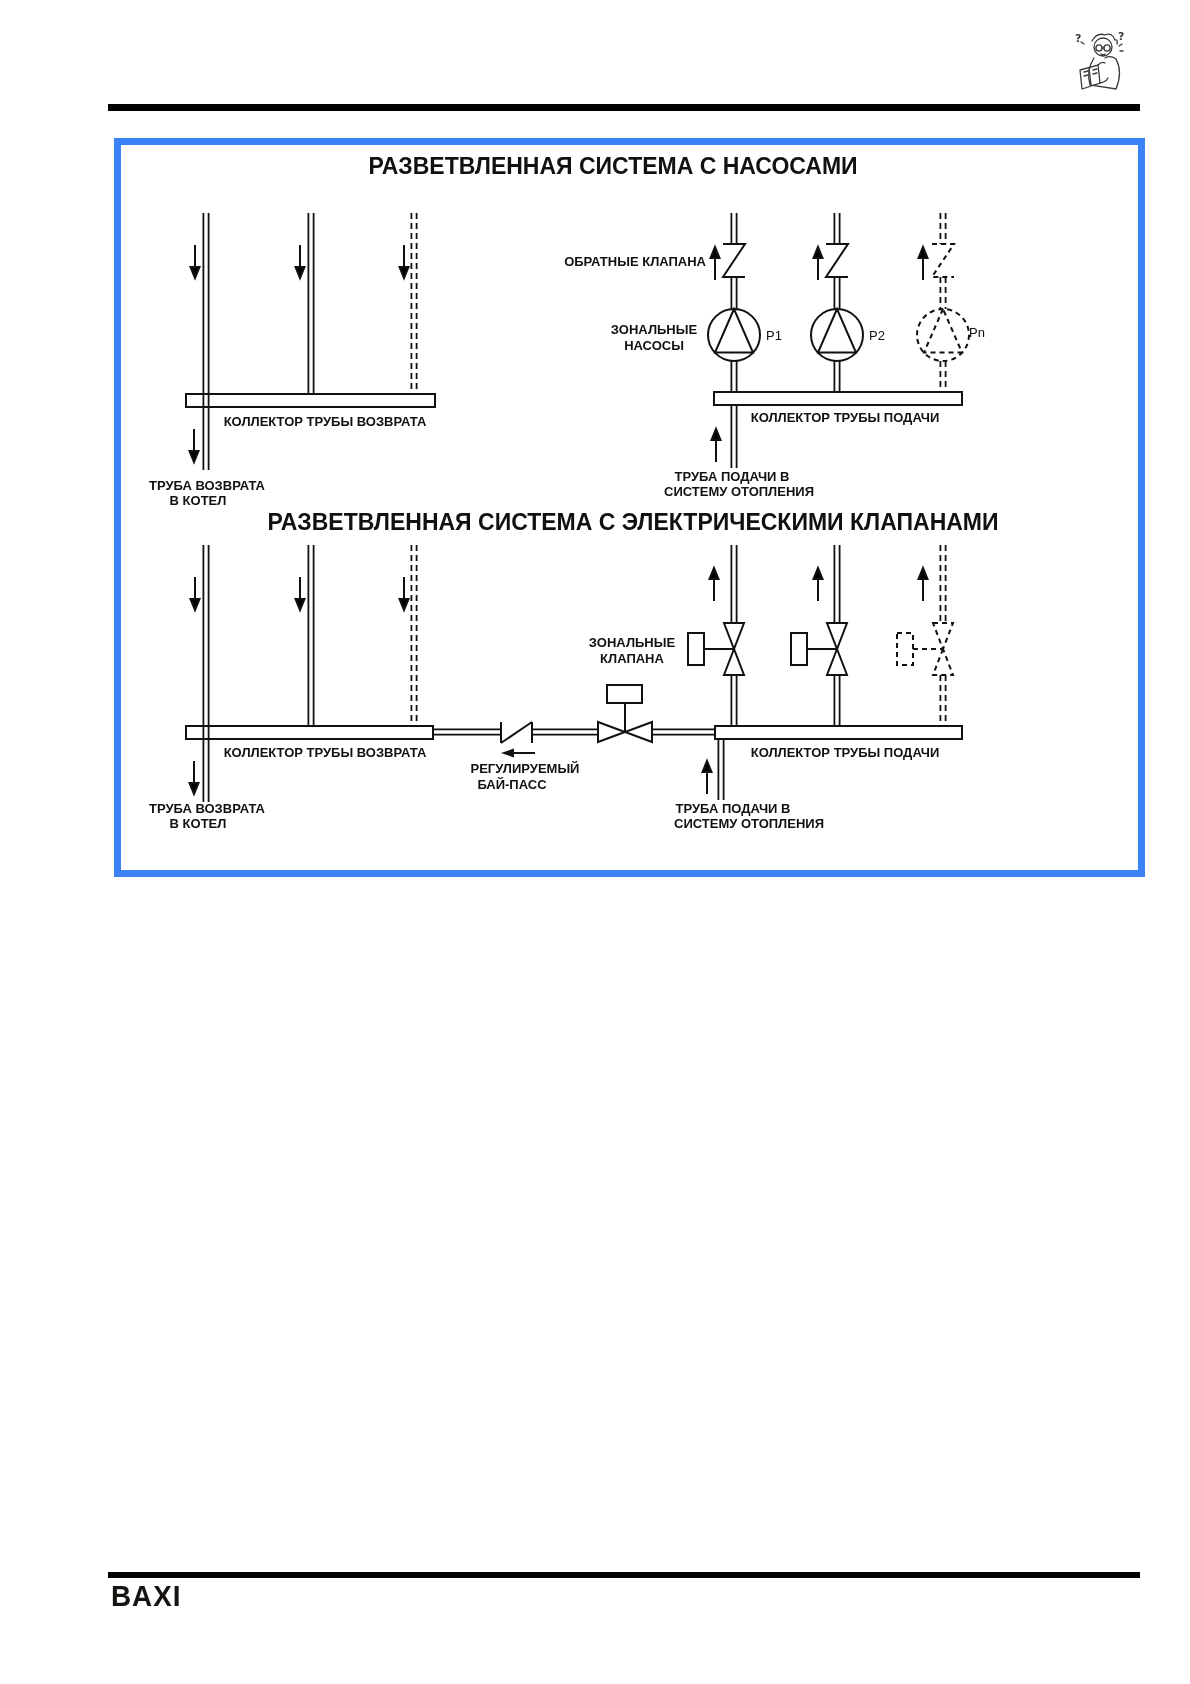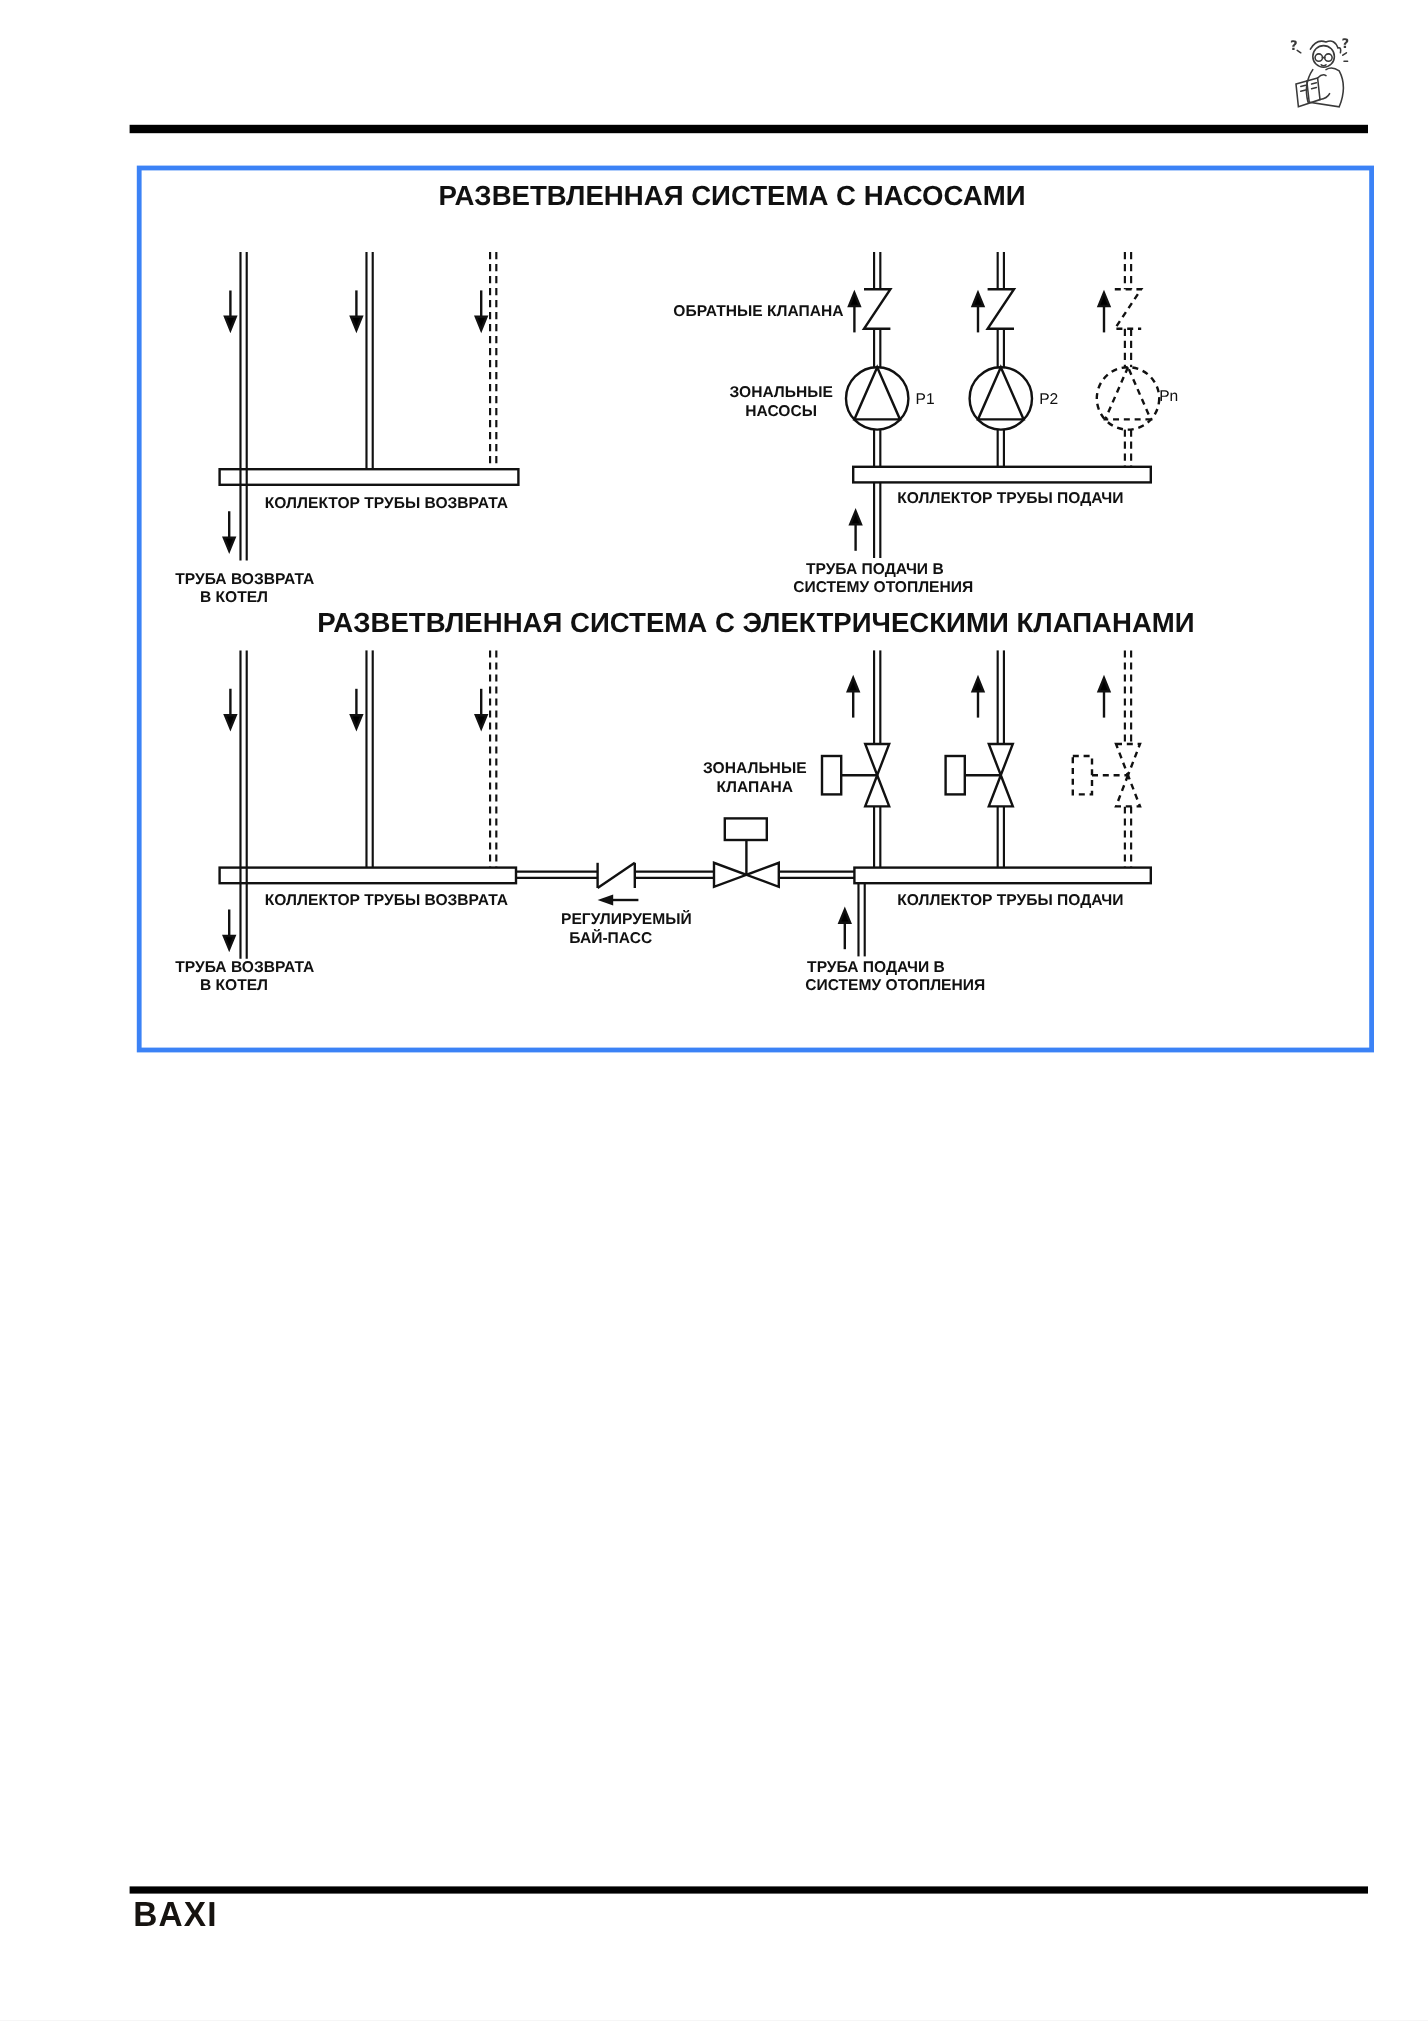--- a/index.html
+++ b/index.html
@@ -3,21 +3,21 @@
 <meta charset="utf-8">
 <style>
   html,body{margin:0;padding:0;background:#e8e8e8;}
   .page{position:relative;width:1190px;height:1684px;background:#ffffff;margin:0 auto;
         font-family:"Liberation Sans",sans-serif;color:#111;overflow:hidden;}
   .rule{position:absolute;background:#000;}
   .hdr-rule{left:108px;top:104px;width:1032px;height:7px;}
   .ftr-rule{left:108px;top:1572px;width:1032px;height:6px;}
   .mascot{position:absolute;left:1072px;top:30px;width:54px;height:68px;}
   .diagram-box{position:absolute;left:114px;top:138px;width:1031px;height:739px;
-               border:4px solid #3b82f6;box-sizing:border-box;}
+               border:7px solid #3b82f6;box-sizing:border-box;}
   .diagram-box svg{display:block;}
   .brand{position:absolute;left:111px;top:1580px;font-weight:800;font-size:29px;
          letter-spacing:1px;color:#161310;transform:scaleX(0.96);transform-origin:left;}
   
   .ln{stroke:#111;stroke-width:1.8;fill:none;}
   .lnd{stroke:#111;stroke-width:1.8;fill:none;stroke-dasharray:6 4;}
   .sym{stroke:#111;stroke-width:2;fill:#fff;}
   .wire{stroke:#111;stroke-width:2;fill:none;}
   .coll{stroke:#111;stroke-width:2;fill:#fff;}
   .arr{stroke:#111;stroke-width:2;}

